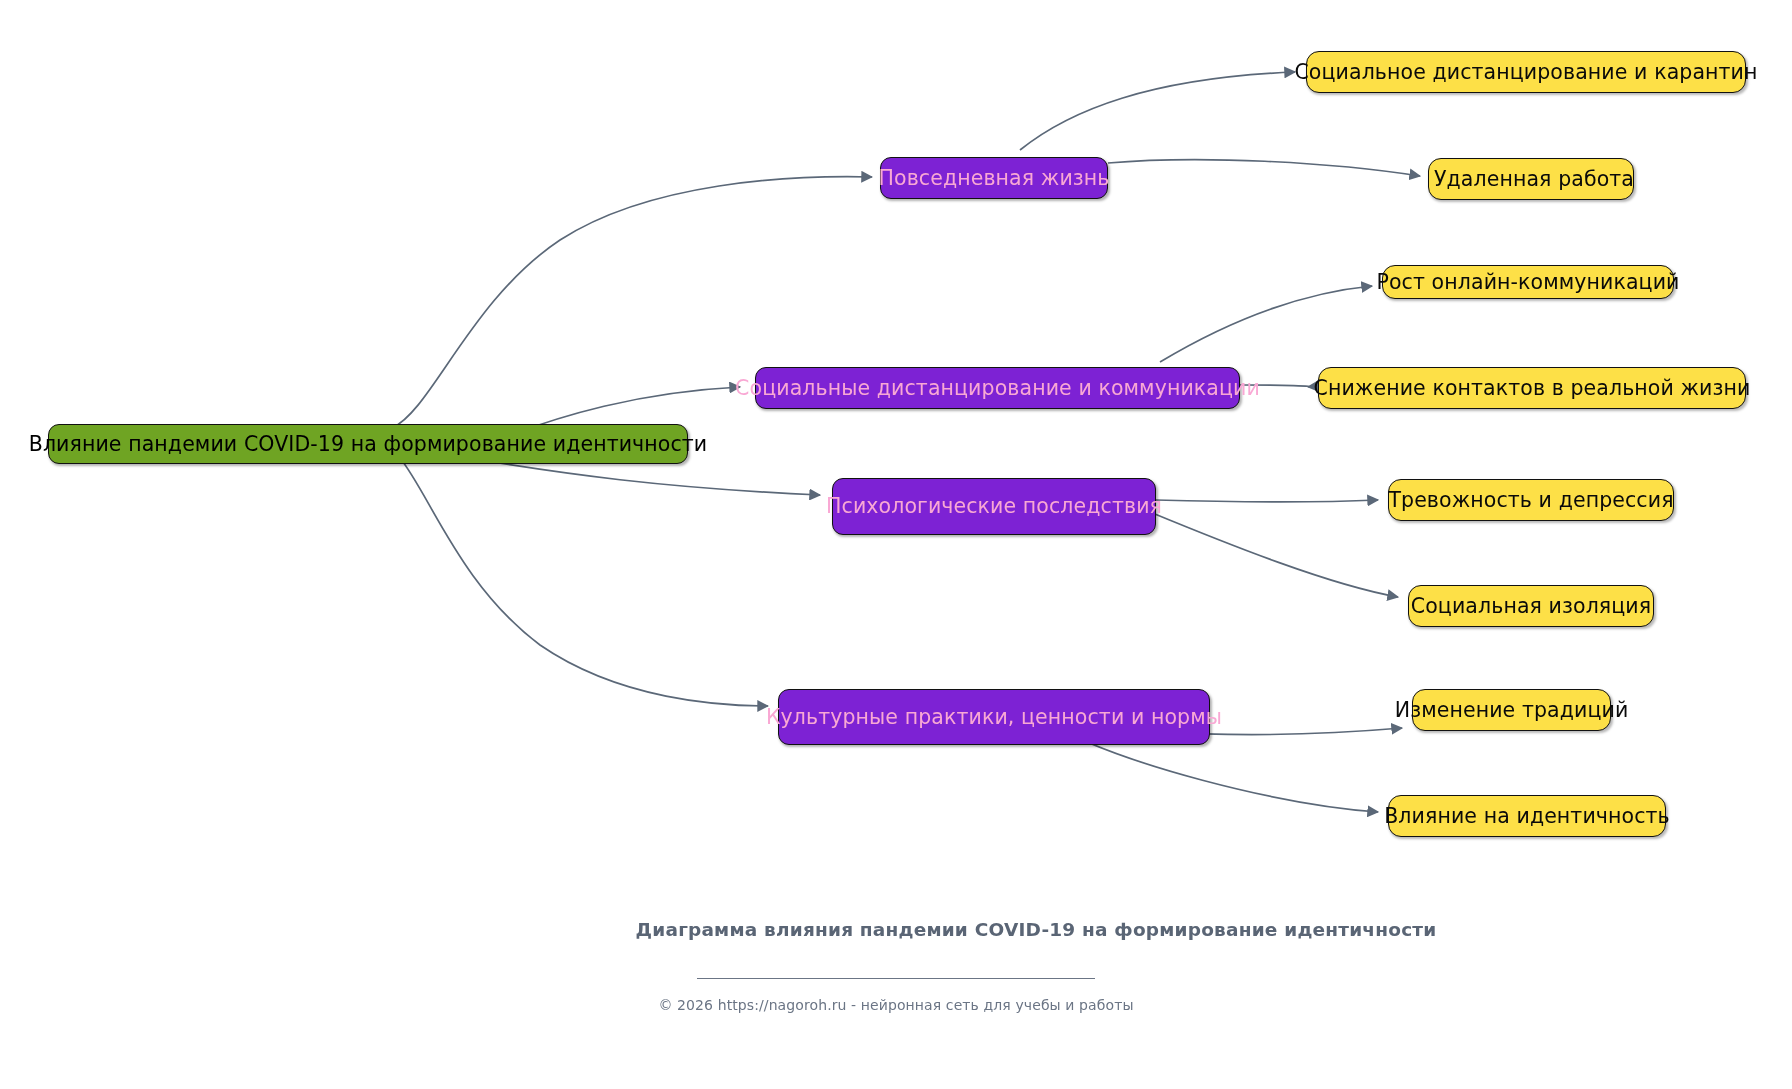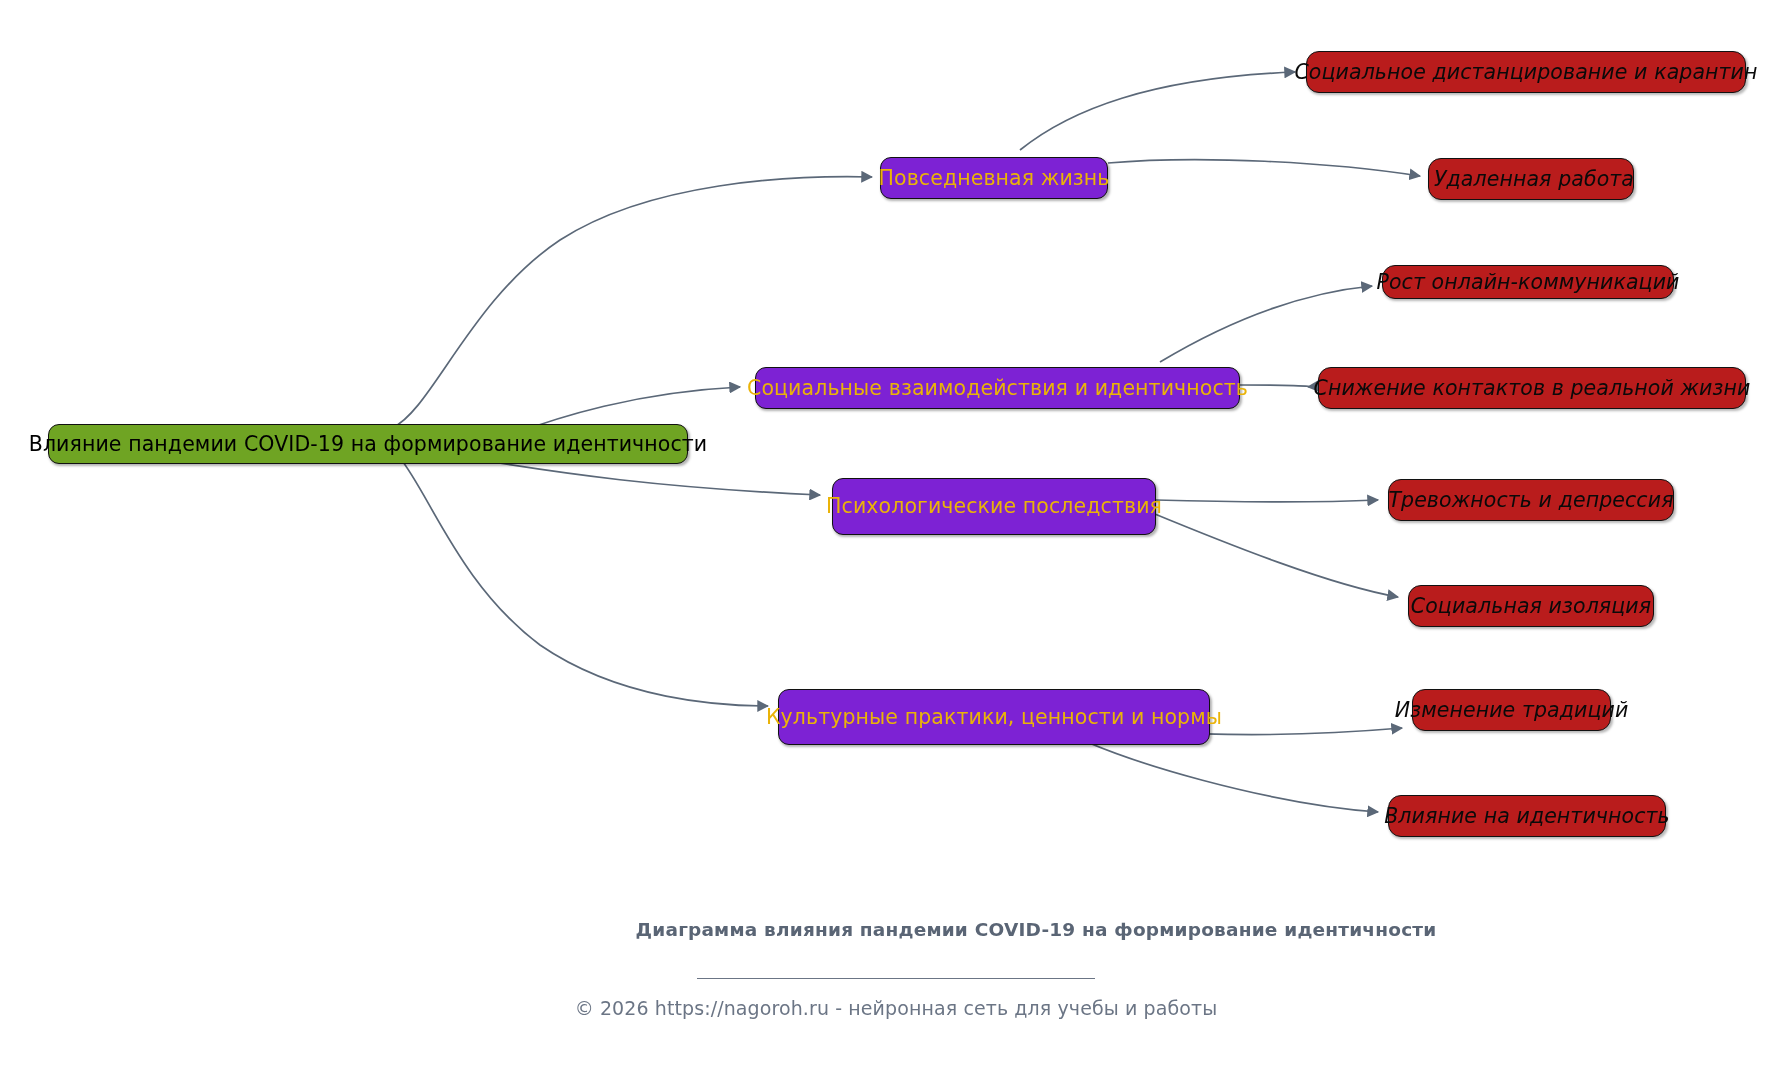--- a/index.html
+++ b/index.html
@@ -41,31 +41,30 @@
     letter-spacing: 0.1px;
     box-shadow: 1.5px 2px 2.5px rgba(0,0,0,0.30);
   }
   .node-root {
     background: #6fa423;
     color: #000000;
     font-size: 20.5px;
   }
   .node-branch {
     background: #7d22d4;
-    color: #eab308;
+    color: #f9a8d4;
     font-size: 20.5px;
   }
   .node-leaf {
-    background: #b91c1c;
+    background: #fde047;
     color: #0a0a0a;
     font-size: 20.5px;
     border-width: 1.5px;
     border-radius: 13px;
     box-shadow: 1.5px 2px 2.5px rgba(0,0,0,0.28);
-    font-style: italic;
   }
   .caption {
     position: absolute;
     left: 0;
     width: 1792px;
     text-align: center;
     color: #5a6575;
     font-weight: bold;
     font-size: 18.5px;
     line-height: 1.35;
@@ -77,21 +76,21 @@
     top: 978px;
     left: 50%;
     transform: translateX(-50%);
     width: 398px;
     height: 0;
     border-top: 1.6px solid #6b7585;
   }
   #caption-footer {
     top: 996px;
     font-weight: normal;
-    font-size: 19px;
+    font-size: 14px;
     color: #6b7585;
     letter-spacing: 0.1px;
   }
 </style>
 </head>
 <body>
 
 <div id="canvas">
 
   <svg id="edges" viewBox="0 0 1792 1089">
@@ -122,21 +121,21 @@
 
   <div class="node node-root" style="left:48px; top:424px; width:640px; height:40px;">
     <span>Влияние пандемии COVID-19 на формирование идентичности</span>
   </div>
 
   <div class="node node-branch" style="left:880px; top:157px; width:228px; height:42px;">
     <span>Повседневная жизнь</span>
   </div>
 
   <div class="node node-branch" style="left:755px; top:367px; width:485px; height:42px;">
-    <span>Социальные взаимодействия и идентичность</span>
+    <span>Социальные дистанцирование и коммуникации</span>
   </div>
 
   <div class="node node-branch" style="left:832px; top:478px; width:324px; height:57px;">
     <span>Психологические последствия</span>
   </div>
 
   <div class="node node-branch" style="left:778px; top:689px; width:432px; height:56px;">
     <span>Культурные практики, ценности и нормы</span>
   </div>
 

